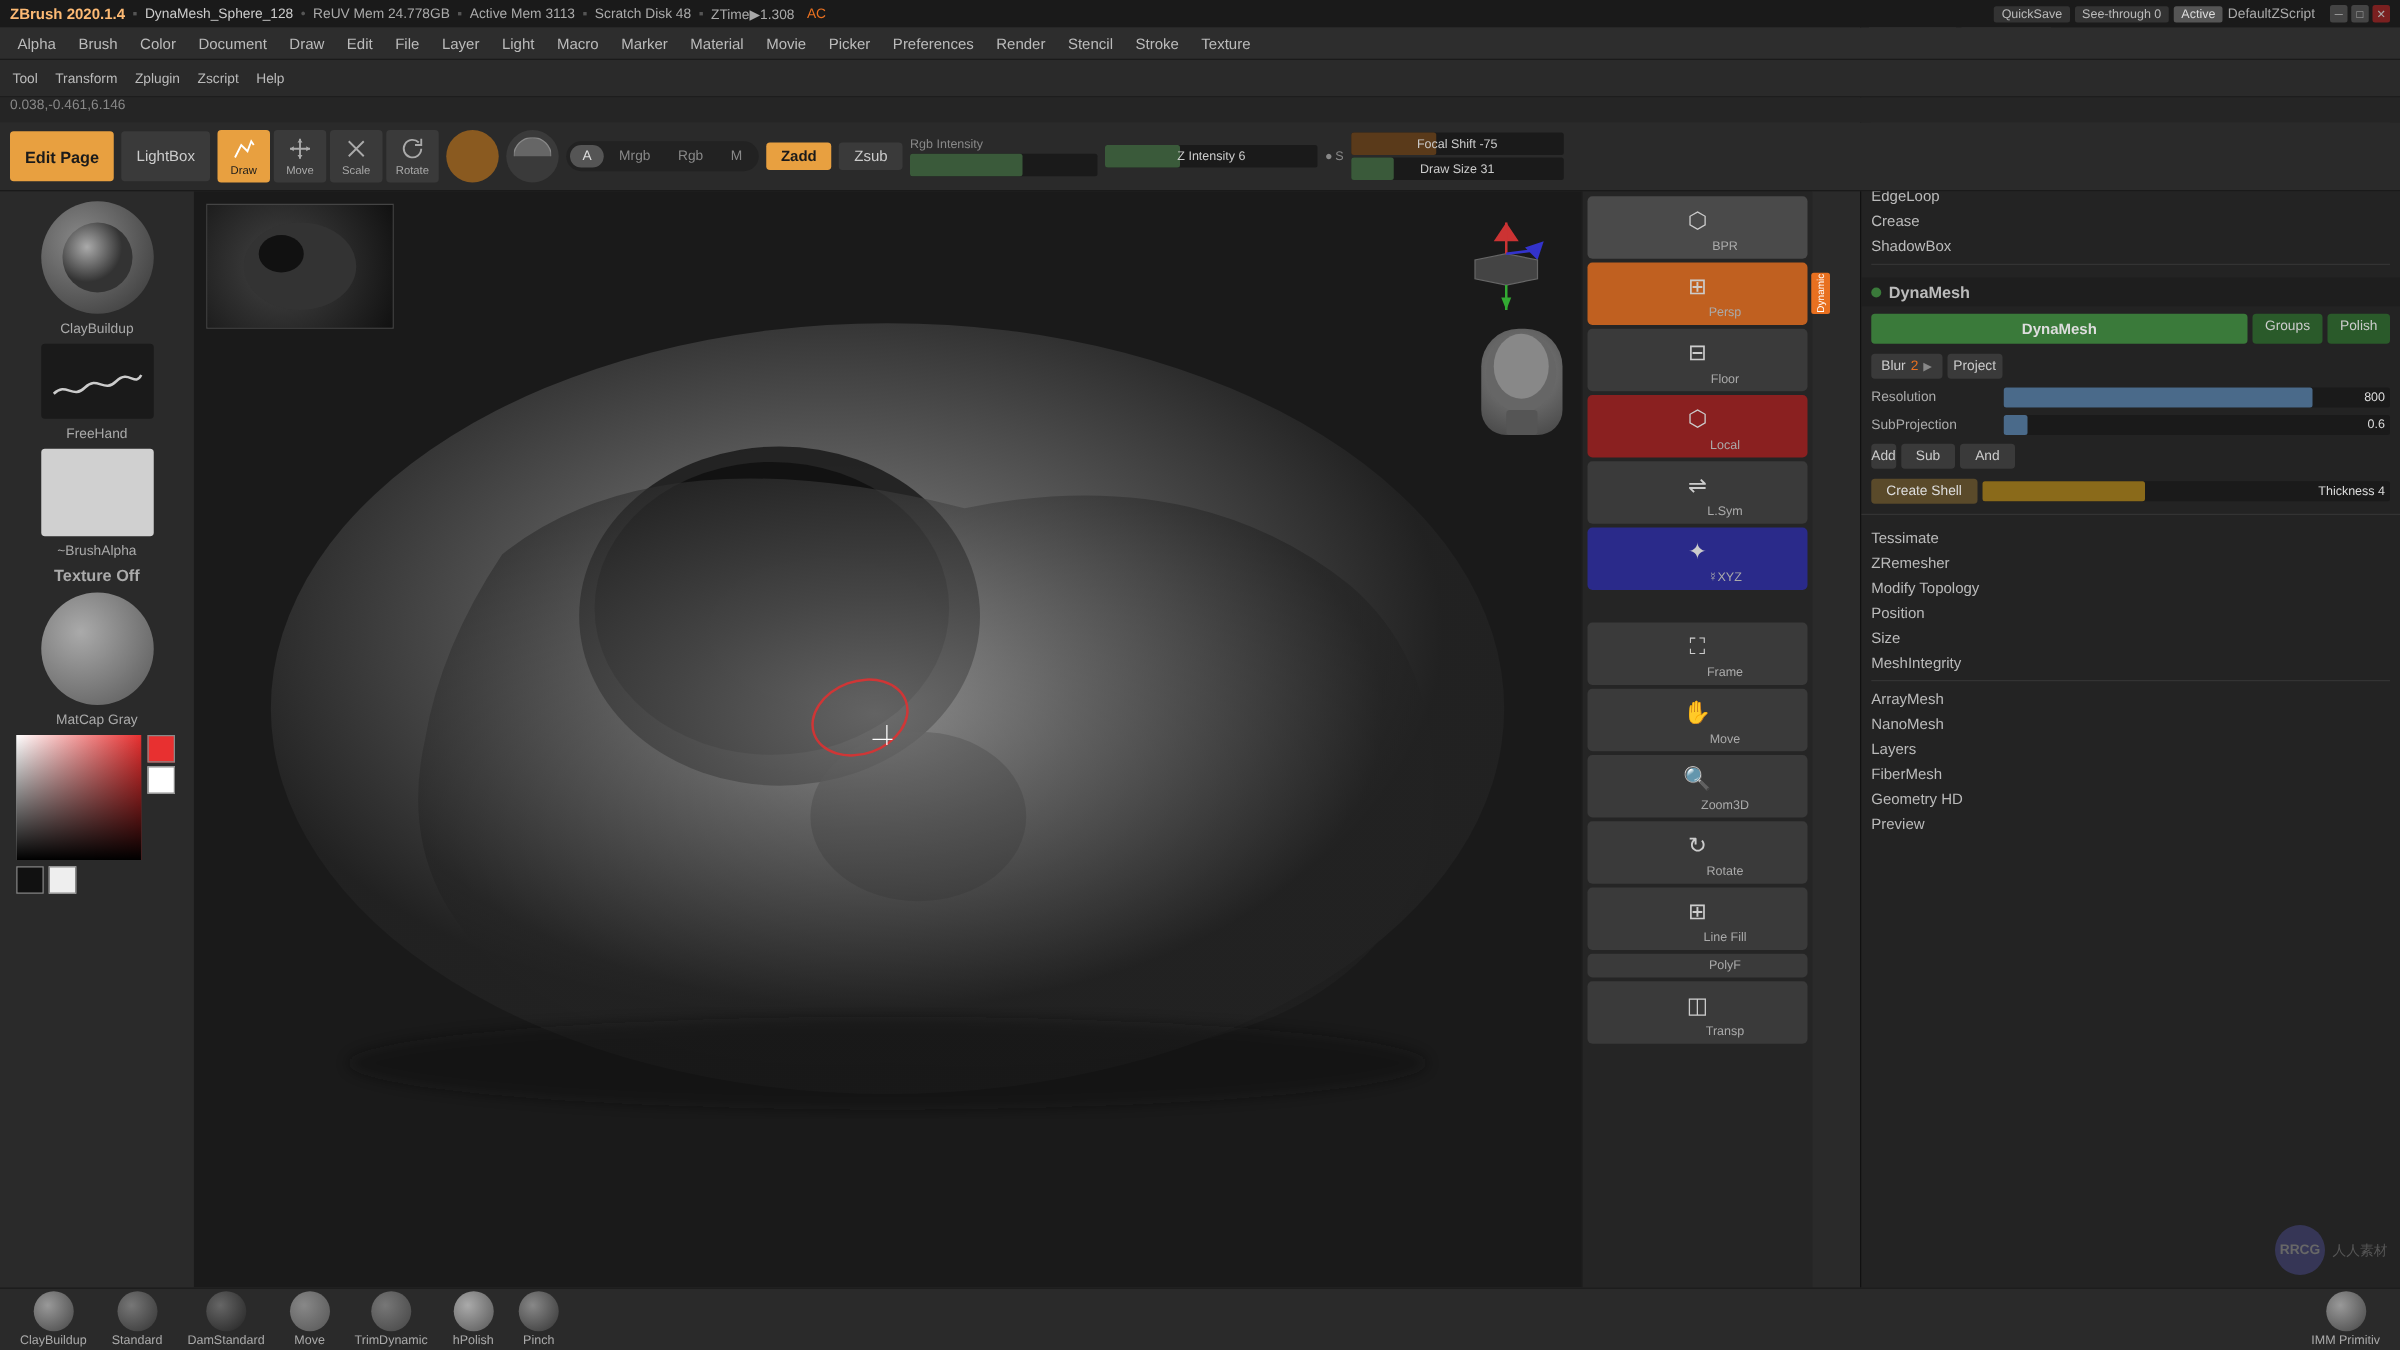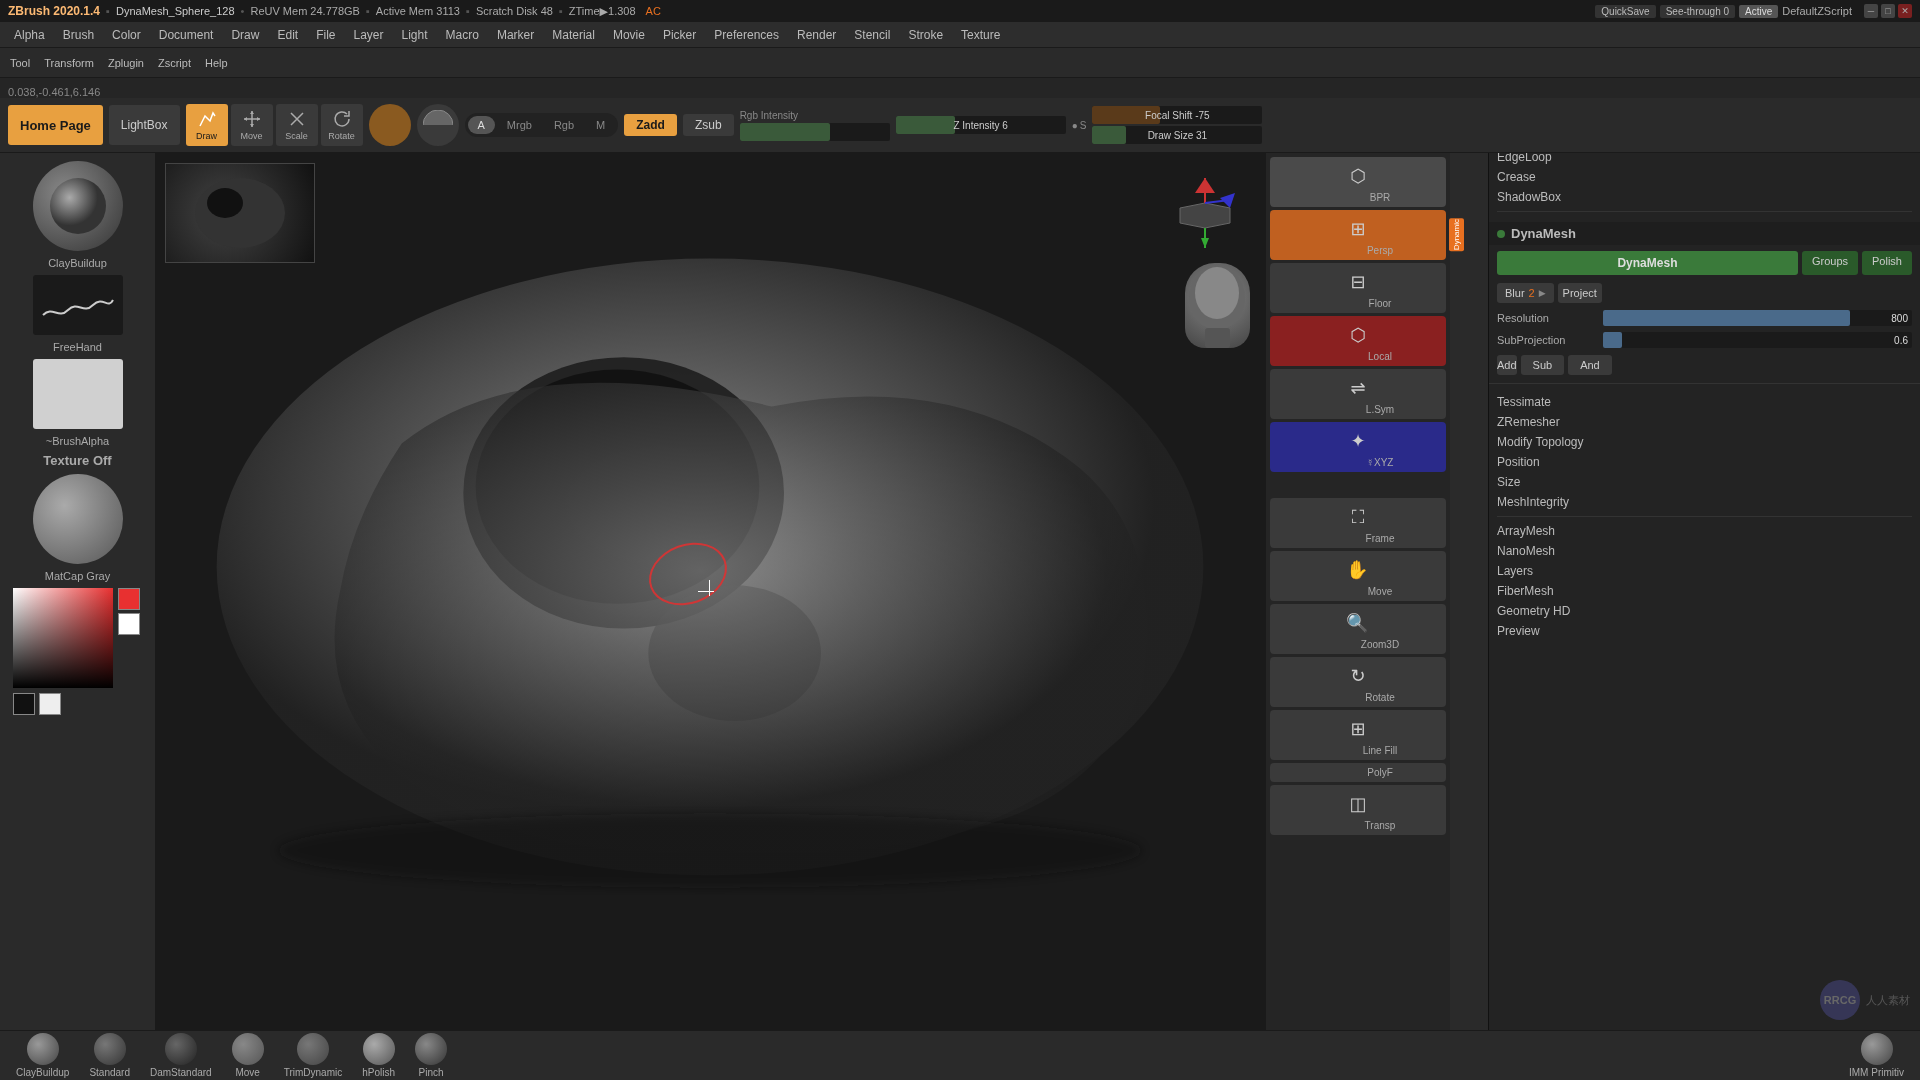--- a/index.html
+++ b/index.html
@@ -78,21 +78,21 @@
       color: #bbb;
     }
 
     
     #coordbar {
       position: absolute;
       top: 78px; left: 0; right: 0;
       height: 20px;
       background: #252525;
       display: flex;
-      align-items: flex-end;
+      align-items: flex-start;
       padding: 0 8px;
       font-size: 11px;
       color: #888;
       z-index: 100;
     }
 
     
     #mainbar {
       position: absolute;
       top: 98px; left: 0; right: 0;
@@ -697,21 +697,21 @@
   <span class="tool-item">Zplugin</span>
   <span class="tool-item">Zscript</span>
   <span class="tool-item">Help</span>
 </div>
 
 <div id="coordbar">
   <span>0.038,-0.461,6.146</span>
 </div>
 
 <div id="mainbar">
-  <div class="home-btn">Home Page</div>
+  <div class="home-btn">Edit Page</div>
   <div class="lightbox-btn">LightBox</div>
 
   <div style="display:flex;gap:3px">
     <div class="tool-icon-btn active">
       <svg viewBox="0 0 20 20" fill="white">
           <path d="M3 17L8 7l5 5 3-8 2 3" stroke="white" fill="none" stroke-width="1.5"></path>
         </svg>
       <span>Draw</span>
     </div>
     <div class="tool-icon-btn">
@@ -1053,20 +1053,27 @@
       <span class="fr-slider-val">0.6</span>
     </div>
   </div>
 
   <div class="fr-3btn-row">
     <div class="fr-add-btn">Add</div>
     <div class="fr-sub-btn">Sub</div>
     <div class="fr-and-btn">And</div>
   </div>
 
+  <div class="fr-shell-row">
+    <div class="fr-create-shell-btn">Create Shell</div>
+    <div class="fr-thick-slider">
+      <div class="fr-thick-fill"></div>
+      <span class="fr-thick-label">Thickness <span>4</span></span>
+    </div>
+  </div>
 
   <div class="fr-divider"></div>
 
   <div class="fr-section">
     <div class="fr-row">
       <span class="fr-row-label">Tessimate</span>
     </div>
     <div class="fr-row">
       <span class="fr-row-label">ZRemesher</span>
     </div>

